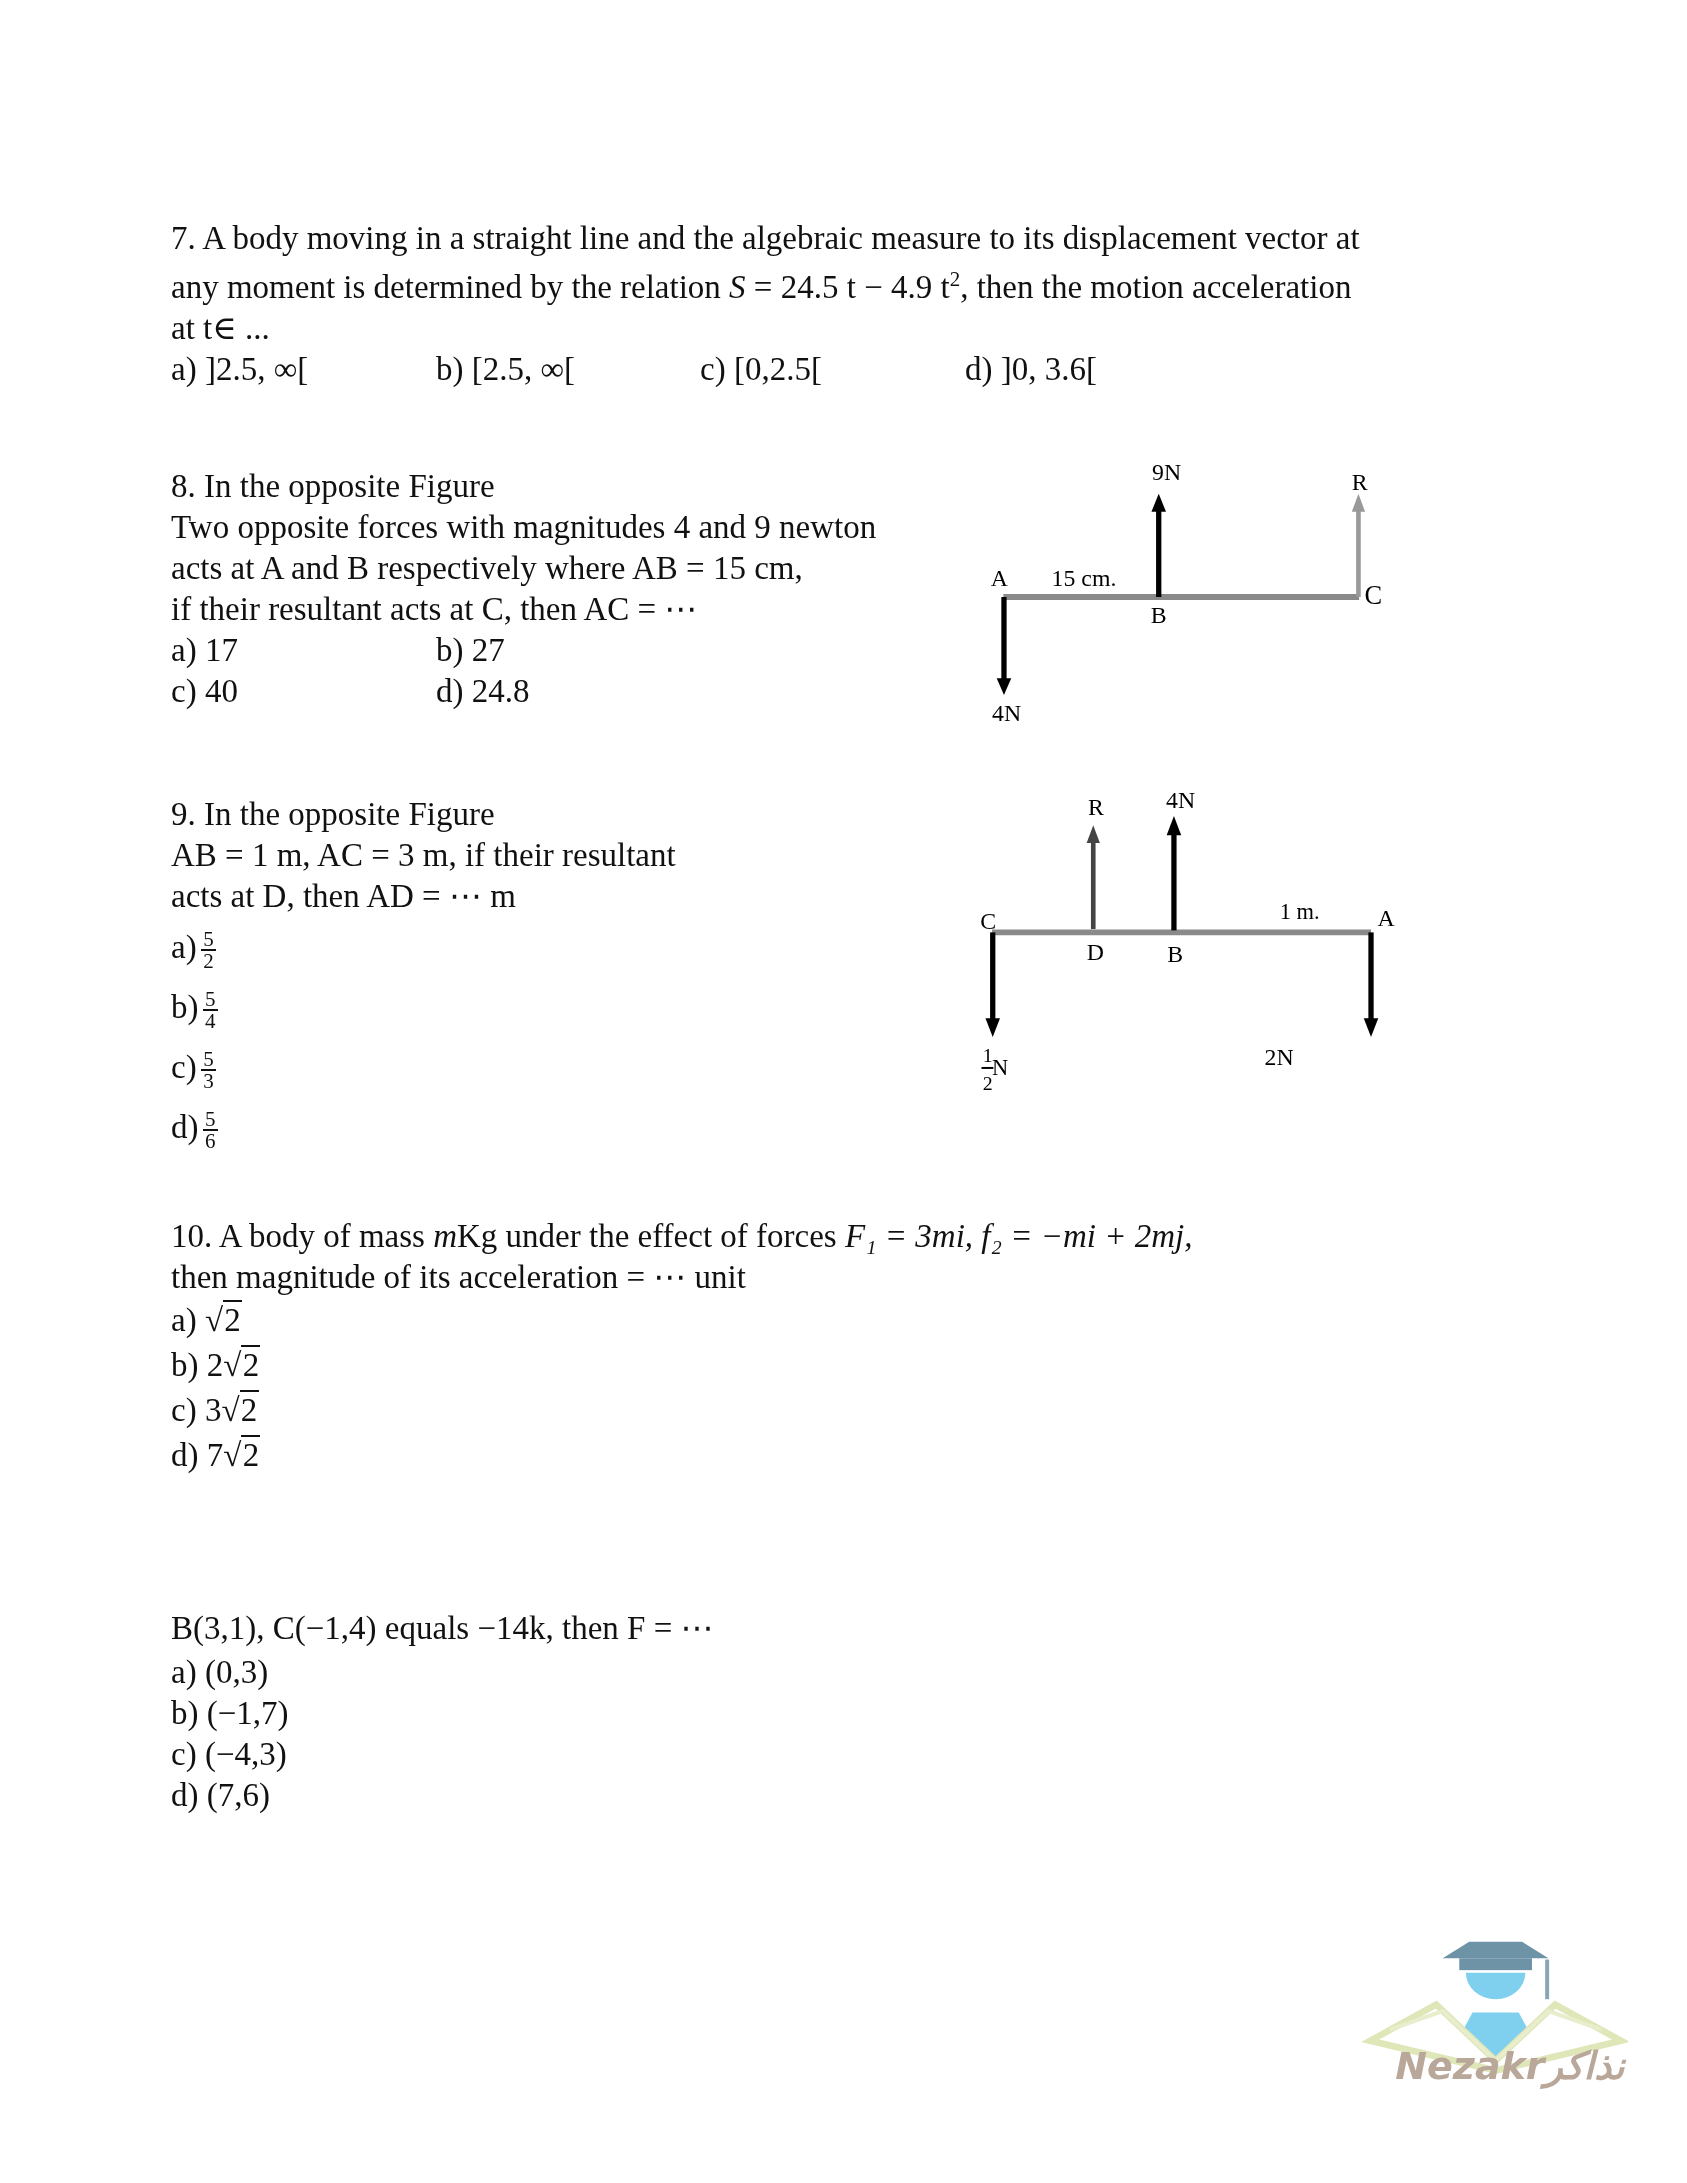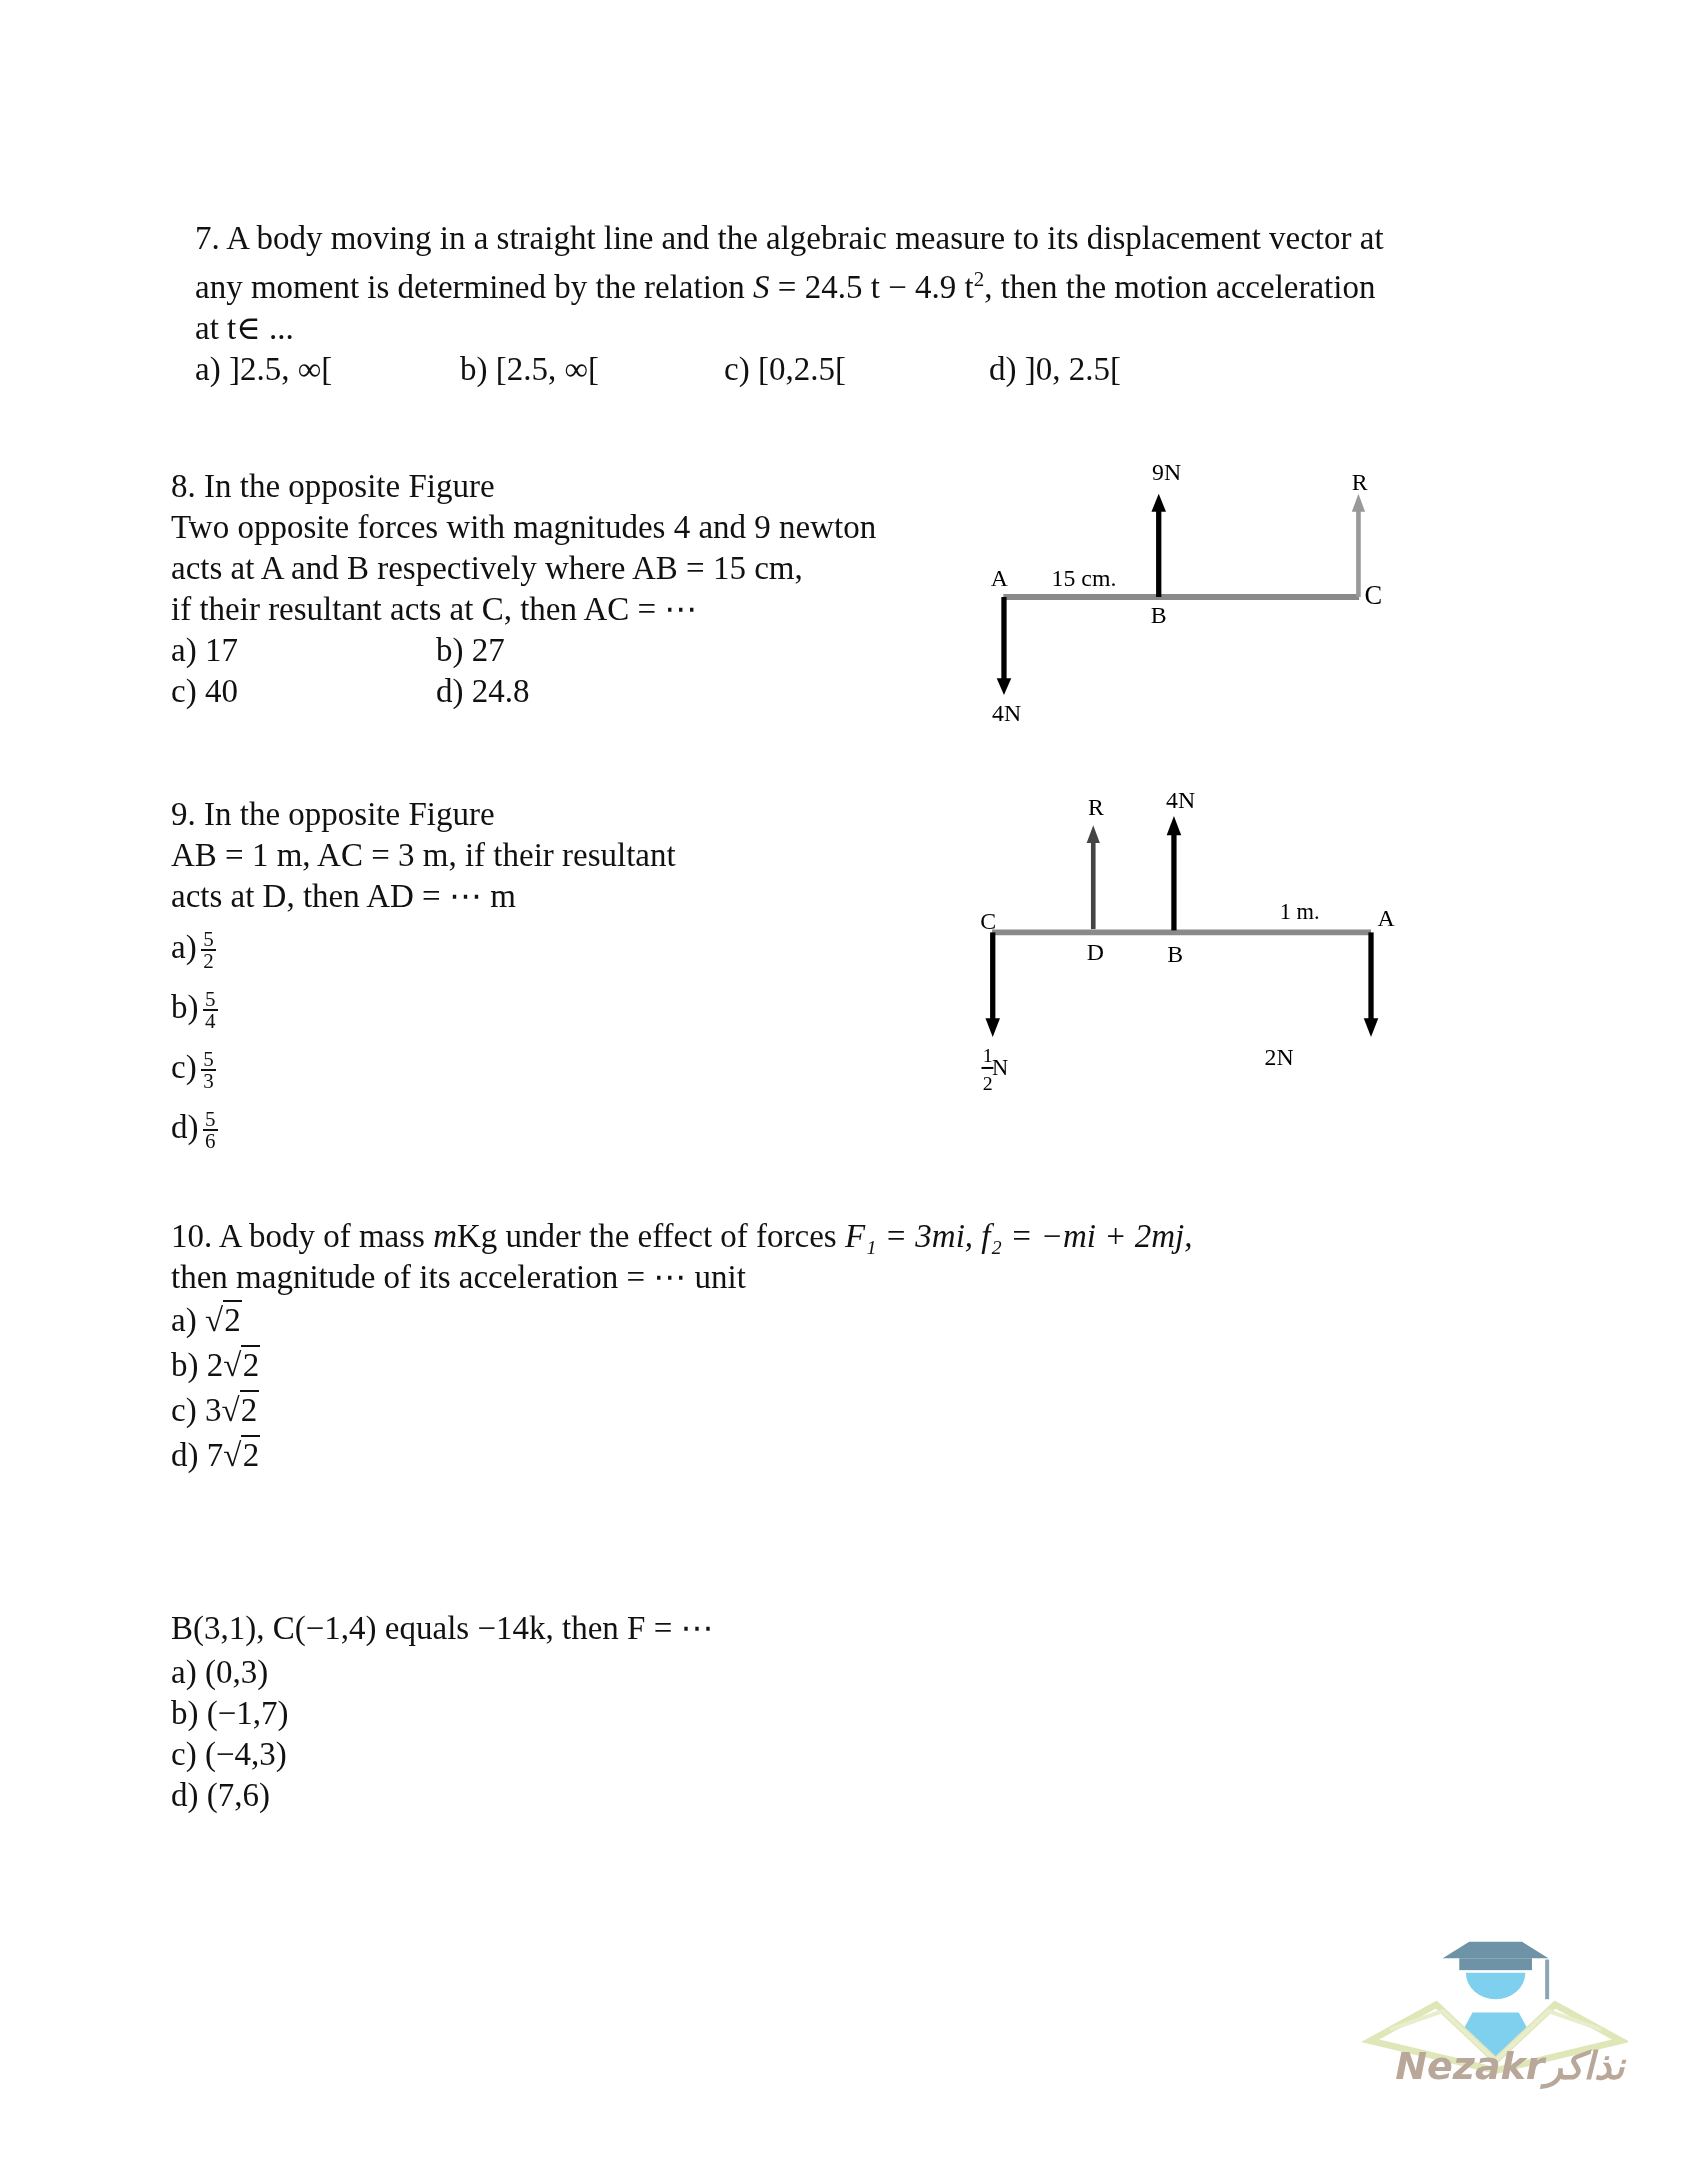--- a/index.html
+++ b/index.html
@@ -15,31 +15,31 @@
   .frac { display:inline-flex; flex-direction:column; align-items:center; vertical-align:middle; font-size:21px; line-height:20px; margin-left:4px; }
   .frac .num { border-bottom:2px solid #111; padding:0 2.6px; }
   .opts-col .opt { height:60px; line-height:60px; }
   .sqrt { border-top:2px solid #111; padding:0 1.3px; }
   svg text { font-family:"Liberation Serif", "DejaVu Serif", serif; }
   .logo { position:absolute; left:1350px; top:1912px; width:278px; height:185px; }
 </style>
 </head>
 <body>
 
-<div class="q" style="top:218px;margin-left:24px;">
+<div class="q" style="top:218px;">
   <div class="line">7. A body moving in a straight line and the algebraic measure to its displacement vector at</div>
   <div class="line">
     <span>any moment is determined by the relation </span><i class="m">S</i><span> = 24.5 t − 4.9 t</span><sup>2</sup><span>, then the motion acceleration</span>
   </div>
   <div class="line">at  t∈ ...</div>
   <div class="opts-row">
     <span style="left:0">a) ]2.5, ∞[</span>
     <span style="left:265px">b) [2.5, ∞[</span>
     <span style="left:529px">c) [0,2.5[</span>
-    <span style="left:794px">d) ]0, 2.5[</span>
+    <span style="left:794px">d) ]0, 3.6[</span>
   </div>
 </div>
 
 <div class="q" style="top:466px;">
   <div class="line">8. In the opposite Figure</div>
   <div class="line">Two opposite forces with magnitudes 4 and 9 newton</div>
   <div class="line">acts at A and B respectively where AB = 15 cm,</div>
   <div class="line">if their resultant acts at C, then AC = ⋯</div>
   <div class="opts-row">
     <span style="left:0">a) 17</span>

